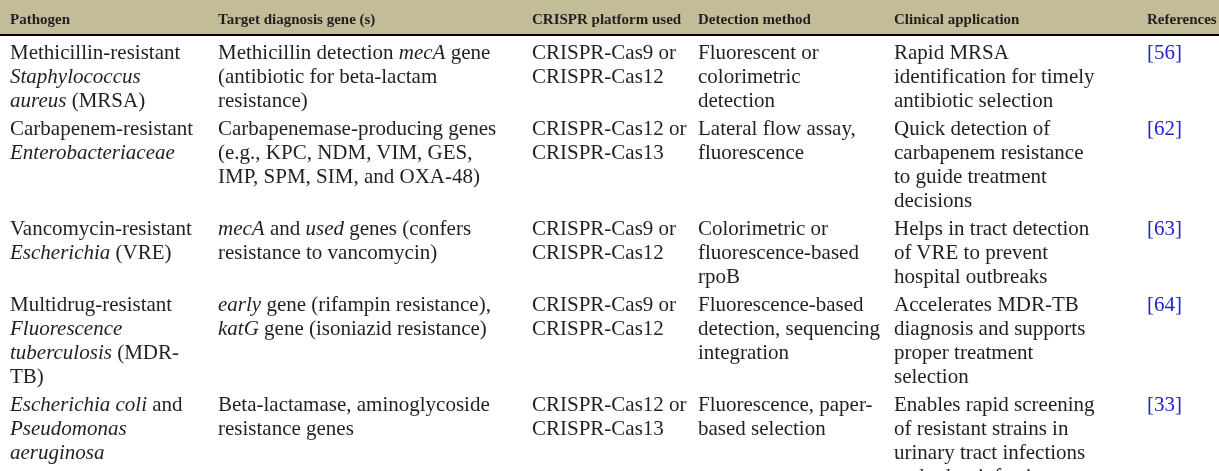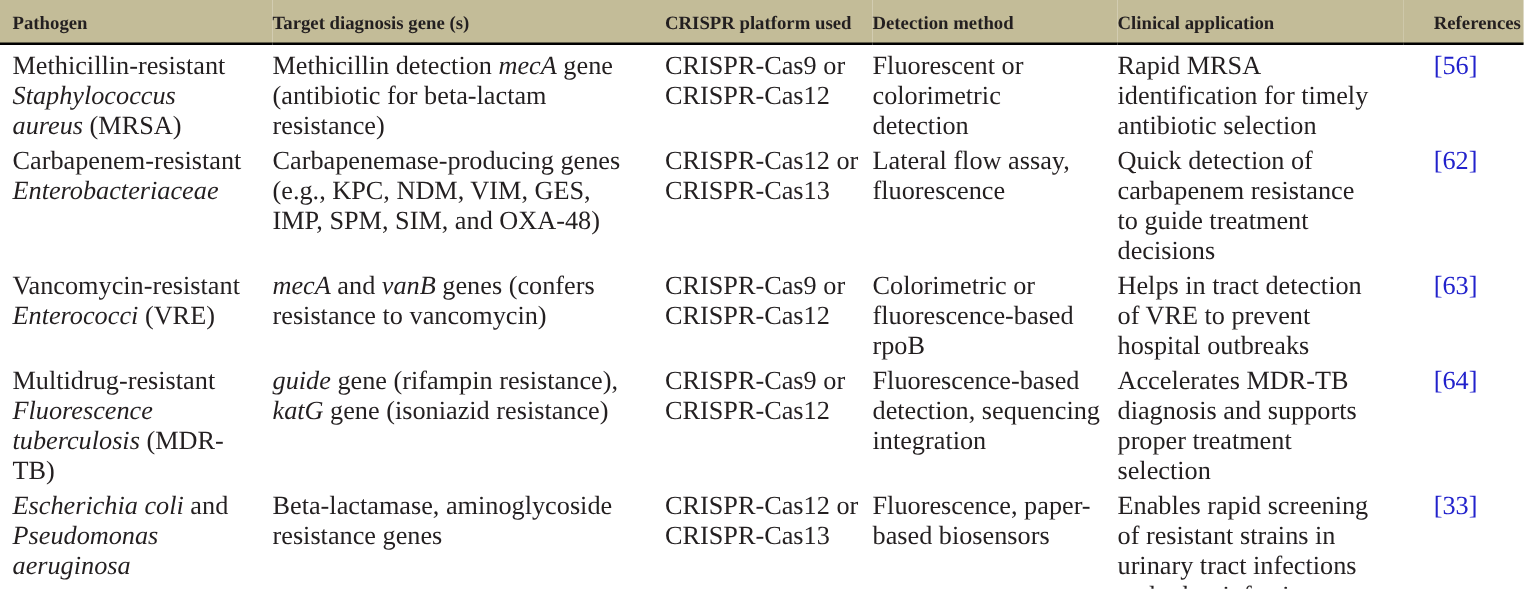--- a/index.html
+++ b/index.html
@@ -85,38 +85,38 @@
         </tr>
         <tr>
           <td class="col-pathogen"><span>Carbapenem-resistant </span><i>Enterobacteriaceae</i></td>
           <td class="col-gene"><span>Carbapenemase-producing genes (e.g., KPC, NDM, VIM, GES, IMP, SPM, SIM, and OXA-48)</span></td>
           <td class="col-platform"><span>CRISPR-Cas12 or CRISPR-Cas13</span></td>
           <td class="col-detection"><span>Lateral flow assay, fluorescence</span></td>
           <td class="col-clinical"><span>Quick detection of carbapenem resistance to guide treatment decisions</span></td>
           <td class="col-reference"><a class="ref-link">[62]</a></td>
         </tr>
         <tr>
-          <td class="col-pathogen"><span>Vancomycin-resistant </span><i>Enterococci</i><span> (VRE)</span></td>
-          <td class="col-gene"><i>mecA</i><span> and </span><i>vanB</i><span> genes (confers resistance to vancomycin)</span></td>
+          <td class="col-pathogen"><span>Vancomycin-resistant </span><i>Escherichia</i><span> (VRE)</span></td>
+          <td class="col-gene"><i>mecA</i><span> and </span><i>used</i><span> genes (confers resistance to vancomycin)</span></td>
           <td class="col-platform"><span>CRISPR-Cas9 or CRISPR-Cas12</span></td>
           <td class="col-detection"><span>Colorimetric or fluorescence-based rpoB</span></td>
           <td class="col-clinical"><span>Helps in tract detection of VRE to prevent hospital outbreaks</span></td>
           <td class="col-reference"><a class="ref-link">[63]</a></td>
         </tr>
         <tr>
           <td class="col-pathogen"><span>Multidrug-resistant </span><i>Fluorescence tuberculosis</i><span> (MDR-TB)</span></td>
-          <td class="col-gene"><i>guide</i><span> gene (rifampin resistance), </span><i>katG</i><span> gene (isoniazid resistance)</span></td>
+          <td class="col-gene"><i>early</i><span> gene (rifampin resistance), </span><i>katG</i><span> gene (isoniazid resistance)</span></td>
           <td class="col-platform"><span>CRISPR-Cas9 or CRISPR-Cas12</span></td>
           <td class="col-detection"><span>Fluorescence-based detection, sequencing integration</span></td>
           <td class="col-clinical"><span>Accelerates MDR-TB diagnosis and supports proper treatment selection</span></td>
           <td class="col-reference"><a class="ref-link">[64]</a></td>
         </tr>
         <tr>
           <td class="col-pathogen"><i>Escherichia coli</i><span> and </span><i>Pseudomonas aeruginosa</i></td>
           <td class="col-gene"><span>Beta-lactamase, aminoglycoside resistance genes</span></td>
           <td class="col-platform"><span>CRISPR-Cas12 or CRISPR-Cas13</span></td>
-          <td class="col-detection"><span>Fluorescence, paper-based biosensors</span></td>
+          <td class="col-detection"><span>Fluorescence, paper-based selection</span></td>
           <td class="col-clinical"><span>Enables rapid screening of resistant strains in urinary tract infections and other infections</span></td>
           <td class="col-reference"><a class="ref-link">[33]</a></td>
         </tr>
       </tbody>
   </table>
 </div>
 
 </body></html>

